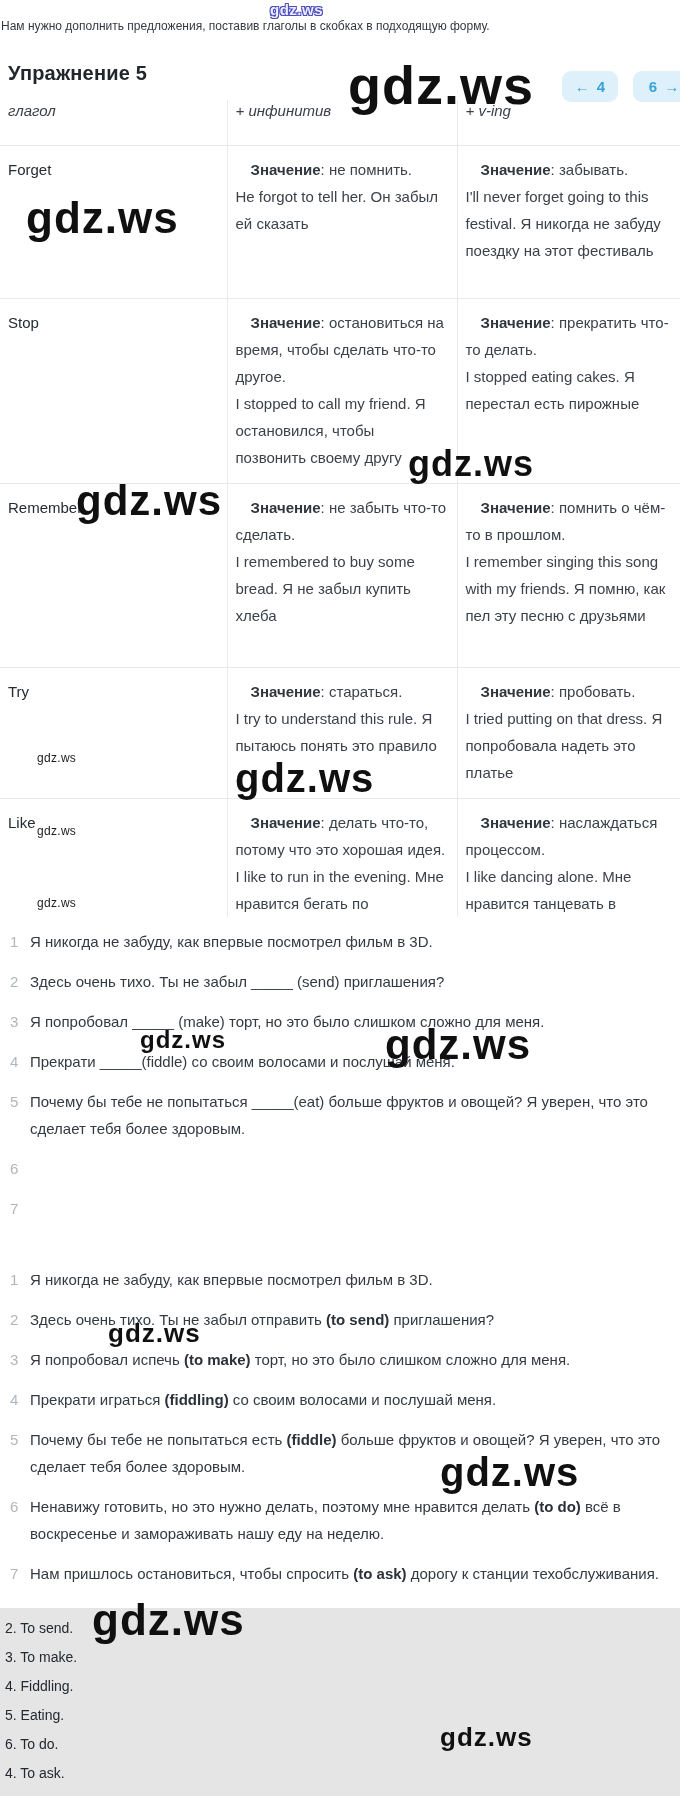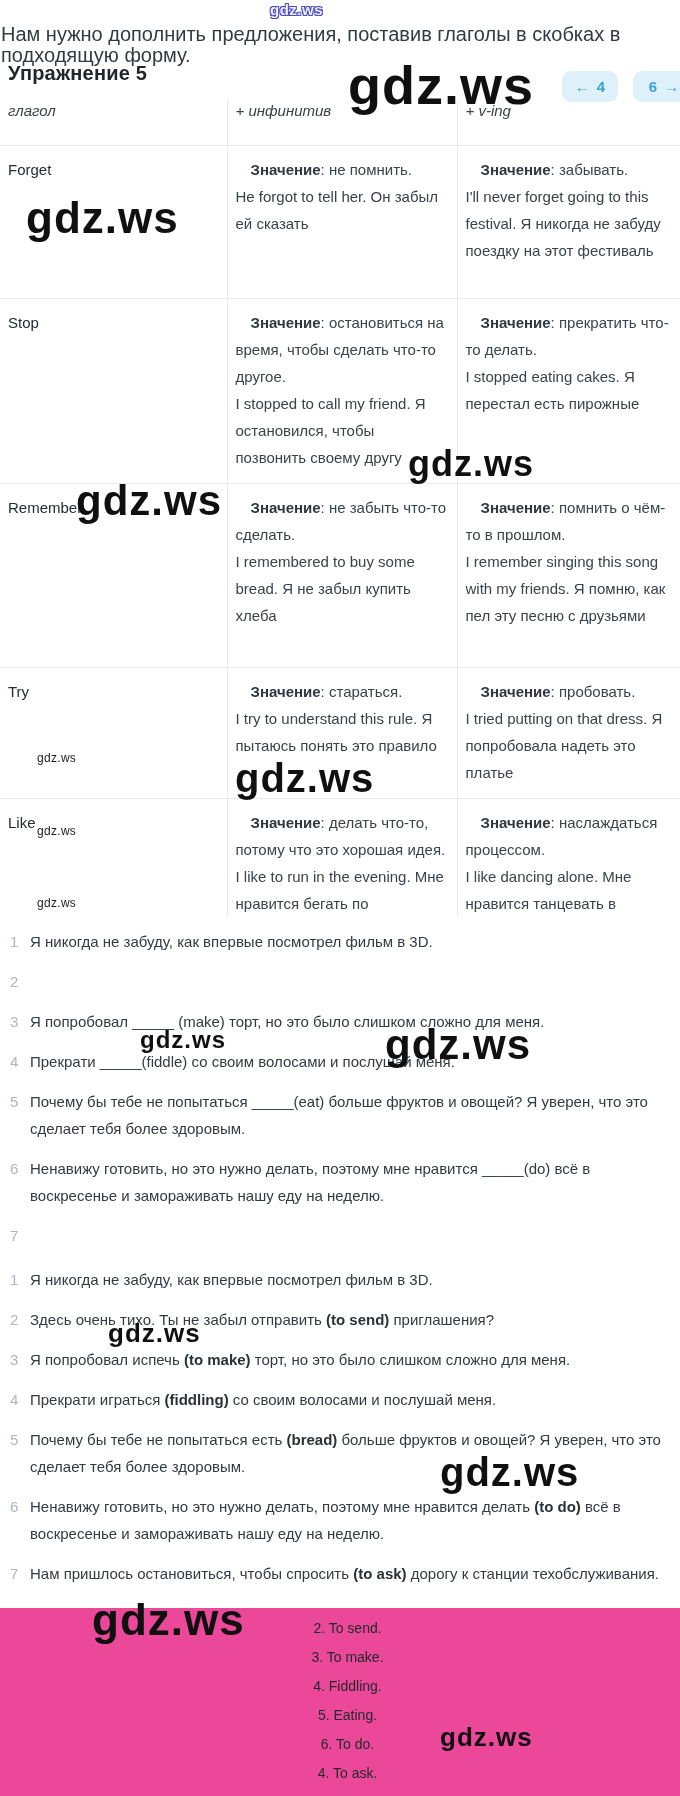--- a/index.html
+++ b/index.html
@@ -4,22 +4,22 @@
 <style>
   html,body{margin:0;padding:0;}
   body{
     width:680px;height:1796px;position:relative;overflow:hidden;
     background:#ffffff;color:#3c424a;
     font-family:"Liberation Sans","DejaVu Sans",sans-serif;
   }
   .page{position:absolute;inset:0;}
 
   
-  .intro{position:absolute;top:24px;left:1px;right:4px;margin:0;
-    font-size:20px;line-height:21px;color:#343a42;}
+  .intro{position:absolute;top:16px;left:1px;right:4px;margin:0;
+    font-size:12px;line-height:21px;color:#343a42;}
 
   
   .title{position:absolute;top:62px;left:8px;margin:0;
     font-size:20px;font-weight:bold;color:#21262d;letter-spacing:.2px;text-align:right;}
   .nav-btn{position:absolute;top:71px;height:31px;border:none;cursor:pointer;
     background:#def0fa;color:#36a3da;font-size:15px;font-weight:bold;
     border-radius:9px;display:flex;align-items:center;justify-content:center;gap:7px;
     font-family:"Liberation Sans",sans-serif;}
   .nav-prev{left:562px;width:56px;}
   .nav-next{left:633px;width:62px;}
@@ -44,22 +44,22 @@
   .xlist{position:absolute;left:0;width:676px;list-style:none;margin:0;padding:0;}
   .list-questions{top:928px;}
   .list-answers{top:1266px;}
   .xlist li{position:relative;padding-left:30px;margin-bottom:13px;
     font-size:15px;line-height:27px;min-height:27px;color:#343a42;}
   .xlist .num{position:absolute;left:10px;top:0;color:#b0b6bd;}
   .xlist b{color:#2b3138;}
 
   
   .key{position:absolute;top:1608px;left:0;width:680px;height:188px;
-    background:#ec4899;box-sizing:border-box;padding:6px 0 0 15px;
-    font-size:14px;line-height:29px;color:#232930;text-align:center;}
+    background:#e5e5e5;box-sizing:border-box;padding:6px 0 0 5px;
+    font-size:14px;line-height:29px;color:#232930;}
 
   
   .wm{position:absolute;white-space:nowrap;line-height:1;z-index:5;pointer-events:none;}
   .wm-black{font-weight:600;color:#101010;letter-spacing:1px;}
   .wm-tiny{font-weight:400;color:#1c1c1c;letter-spacing:.3px;}
   .wm-blue{font-weight:700;color:#ededfb;letter-spacing:.5px;
     text-shadow:-1px -1px 0 #4b4bbe,1px -1px 0 #4b4bbe,-1px 1px 0 #4b4bbe,1px 1px 0 #4b4bbe;}
 </style>
 </head>
 <body>
@@ -148,34 +148,34 @@
               <p class="meaning"><b class="mlabel">Значение</b>: наслаждаться процессом.</p>
               <p class="example">I like dancing alone. Мне нравится танцевать в одиночестве</p>
             </td>
           </tr>
         </tbody>
     </table>
   </div>
 
   <ol class="xlist list-questions">
       <li><span class="num">1</span><span class="txt">Я никогда не забуду, как впервые посмотрел фильм в 3D.</span></li>
-      <li><span class="num">2</span></li>
+      <li><span class="num">2</span><span class="txt">Здесь очень тихо. Ты не забыл _____ (send) приглашения?</span></li>
       <li><span class="num">3</span><span class="txt">Я попробовал _____ (make) торт, но это было слишком сложно для меня.</span></li>
       <li><span class="num">4</span><span class="txt">Прекрати _____(fiddle) со своим волосами и послушай меня.</span></li>
       <li><span class="num">5</span><span class="txt">Почему бы тебе не попытаться _____(eat) больше фруктов и овощей? Я уверен, что это сделает тебя более здоровым.</span></li>
-      <li><span class="num">6</span><span class="txt">Ненавижу готовить, но это нужно делать, поэтому мне нравится _____(do) всё в воскресенье и замораживать нашу еду на неделю.</span></li>
+      <li><span class="num">6</span></li>
       <li><span class="num">7</span></li>
     </ol>
 
   <ol class="xlist list-answers">
       <li><span class="num">1</span><span class="txt">Я никогда не забуду, как впервые посмотрел фильм в 3D.</span></li>
       <li><span class="num">2</span><span class="txt">Здесь очень тихо. Ты не забыл отправить <b>(to send)</b> приглашения?</span></li>
       <li><span class="num">3</span><span class="txt">Я попробовал испечь <b>(to make)</b> торт, но это было слишком сложно для меня.</span></li>
       <li><span class="num">4</span><span class="txt">Прекрати играться <b>(fiddling)</b> со своим волосами и послушай меня.</span></li>
-      <li><span class="num">5</span><span class="txt">Почему бы тебе не попытаться есть <b>(bread)</b> больше фруктов и овощей? Я уверен, что это сделает тебя более здоровым.</span></li>
+      <li><span class="num">5</span><span class="txt">Почему бы тебе не попытаться есть <b>(fiddle)</b> больше фруктов и овощей? Я уверен, что это сделает тебя более здоровым.</span></li>
       <li><span class="num">6</span><span class="txt">Ненавижу готовить, но это нужно делать, поэтому мне нравится делать <b>(to do)</b> всё в воскресенье и замораживать нашу еду на неделю.</span></li>
       <li><span class="num">7</span><span class="txt">Нам пришлось остановиться, чтобы спросить <b>(to ask)</b> дорогу к станции техобслуживания.</span></li>
     </ol>
 
   <div class="key">
       <div class="key-line">2. To send.</div>
       <div class="key-line">3. To make.</div>
       <div class="key-line">4. Fiddling.</div>
       <div class="key-line">5. Eating.</div>
       <div class="key-line">6. To do.</div>

